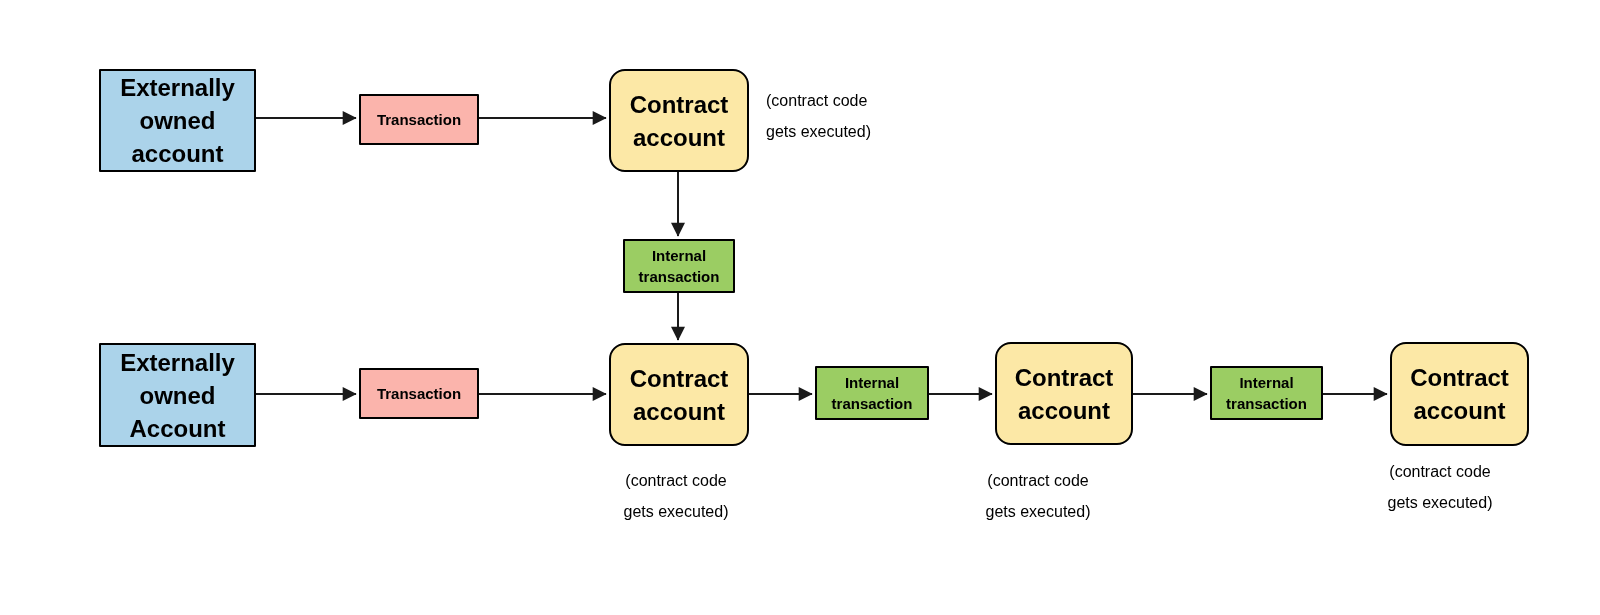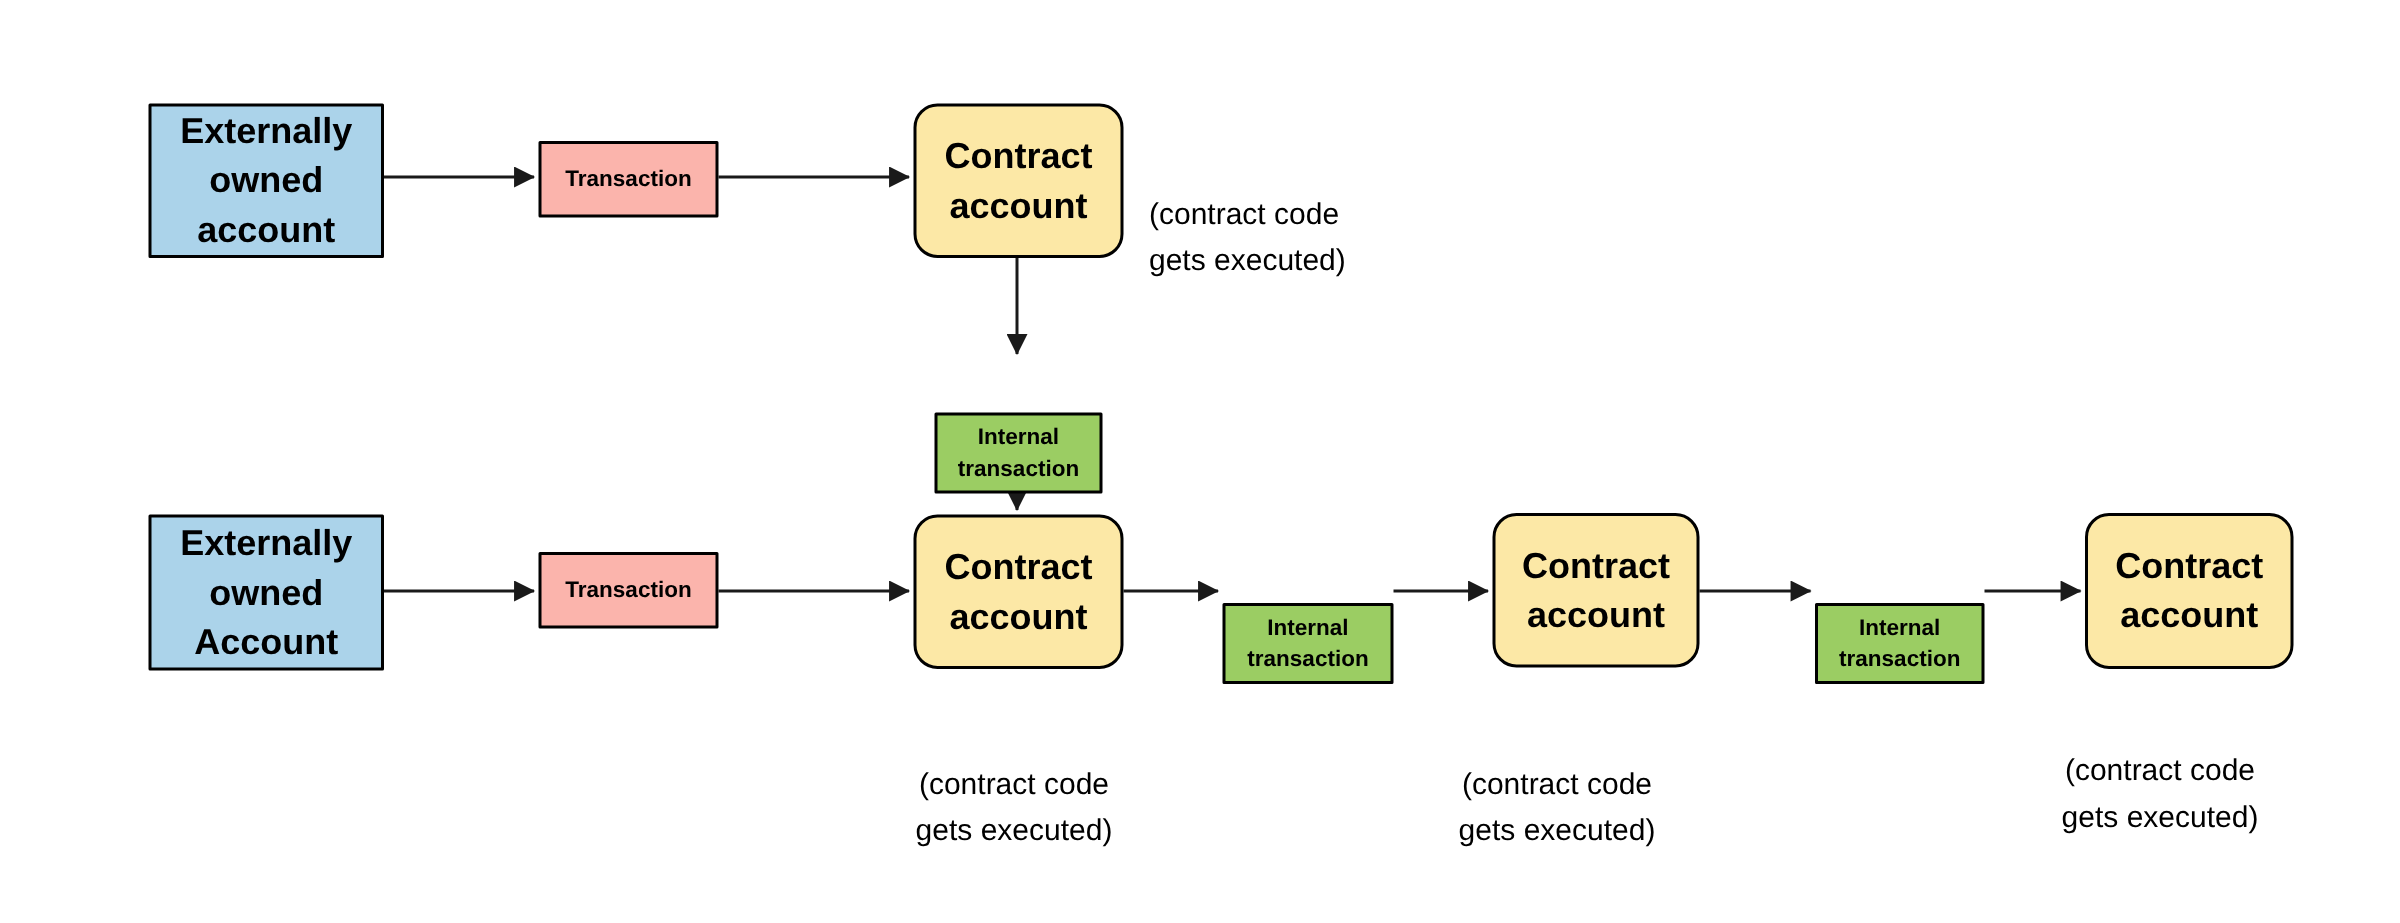--- a/index.html
+++ b/index.html
@@ -23,27 +23,26 @@
     text-align: center;
     color: var(--text, #000);
     font-weight: bold;
   }
   .node .node-label { white-space: pre-line; }
   .node-big { font-size: 24px; line-height: 33px; }
   .node-small { font-size: 15px; line-height: 21px; }
   .fill-blue   { background: var(--box_blue,   #abd3ea); }
   .fill-pink   { background: var(--box_pink,   #fbb4ac); }
   .fill-yellow { background: var(--box_yellow, #fce8a6); border-radius: 16px; }
-  .fill-green  { background: var(--box_green,  #9bcd63); margin-top: 36px; }
+  .fill-green  { background: var(--box_green,  #9bcd63); }
   .caption {
     position: absolute;
     color: var(--text, #000);
-    font-size: 20px; line-height: 31px;
+    font-size: 16px; line-height: 31px;
     white-space: pre-line;
-    margin-top: 43px;
   }
   .caption-left { text-align: left; }
   .caption-center { text-align: center; }
   
   #eoa-top        { left:  99px; top:  69px; width: 157px; height: 103px; }
   #tx-top         { left: 359px; top:  94px; width: 120px; height:  51px; }
   #contract-top   { left: 609px; top:  69px; width: 140px; height: 103px; }
   #itx-top        { left: 623px; top: 239px; width: 112px; height:  54px; }
   #eoa-bottom     { left:  99px; top: 343px; width: 157px; height: 104px; }
   #tx-bottom      { left: 359px; top: 368px; width: 120px; height:  51px; }

